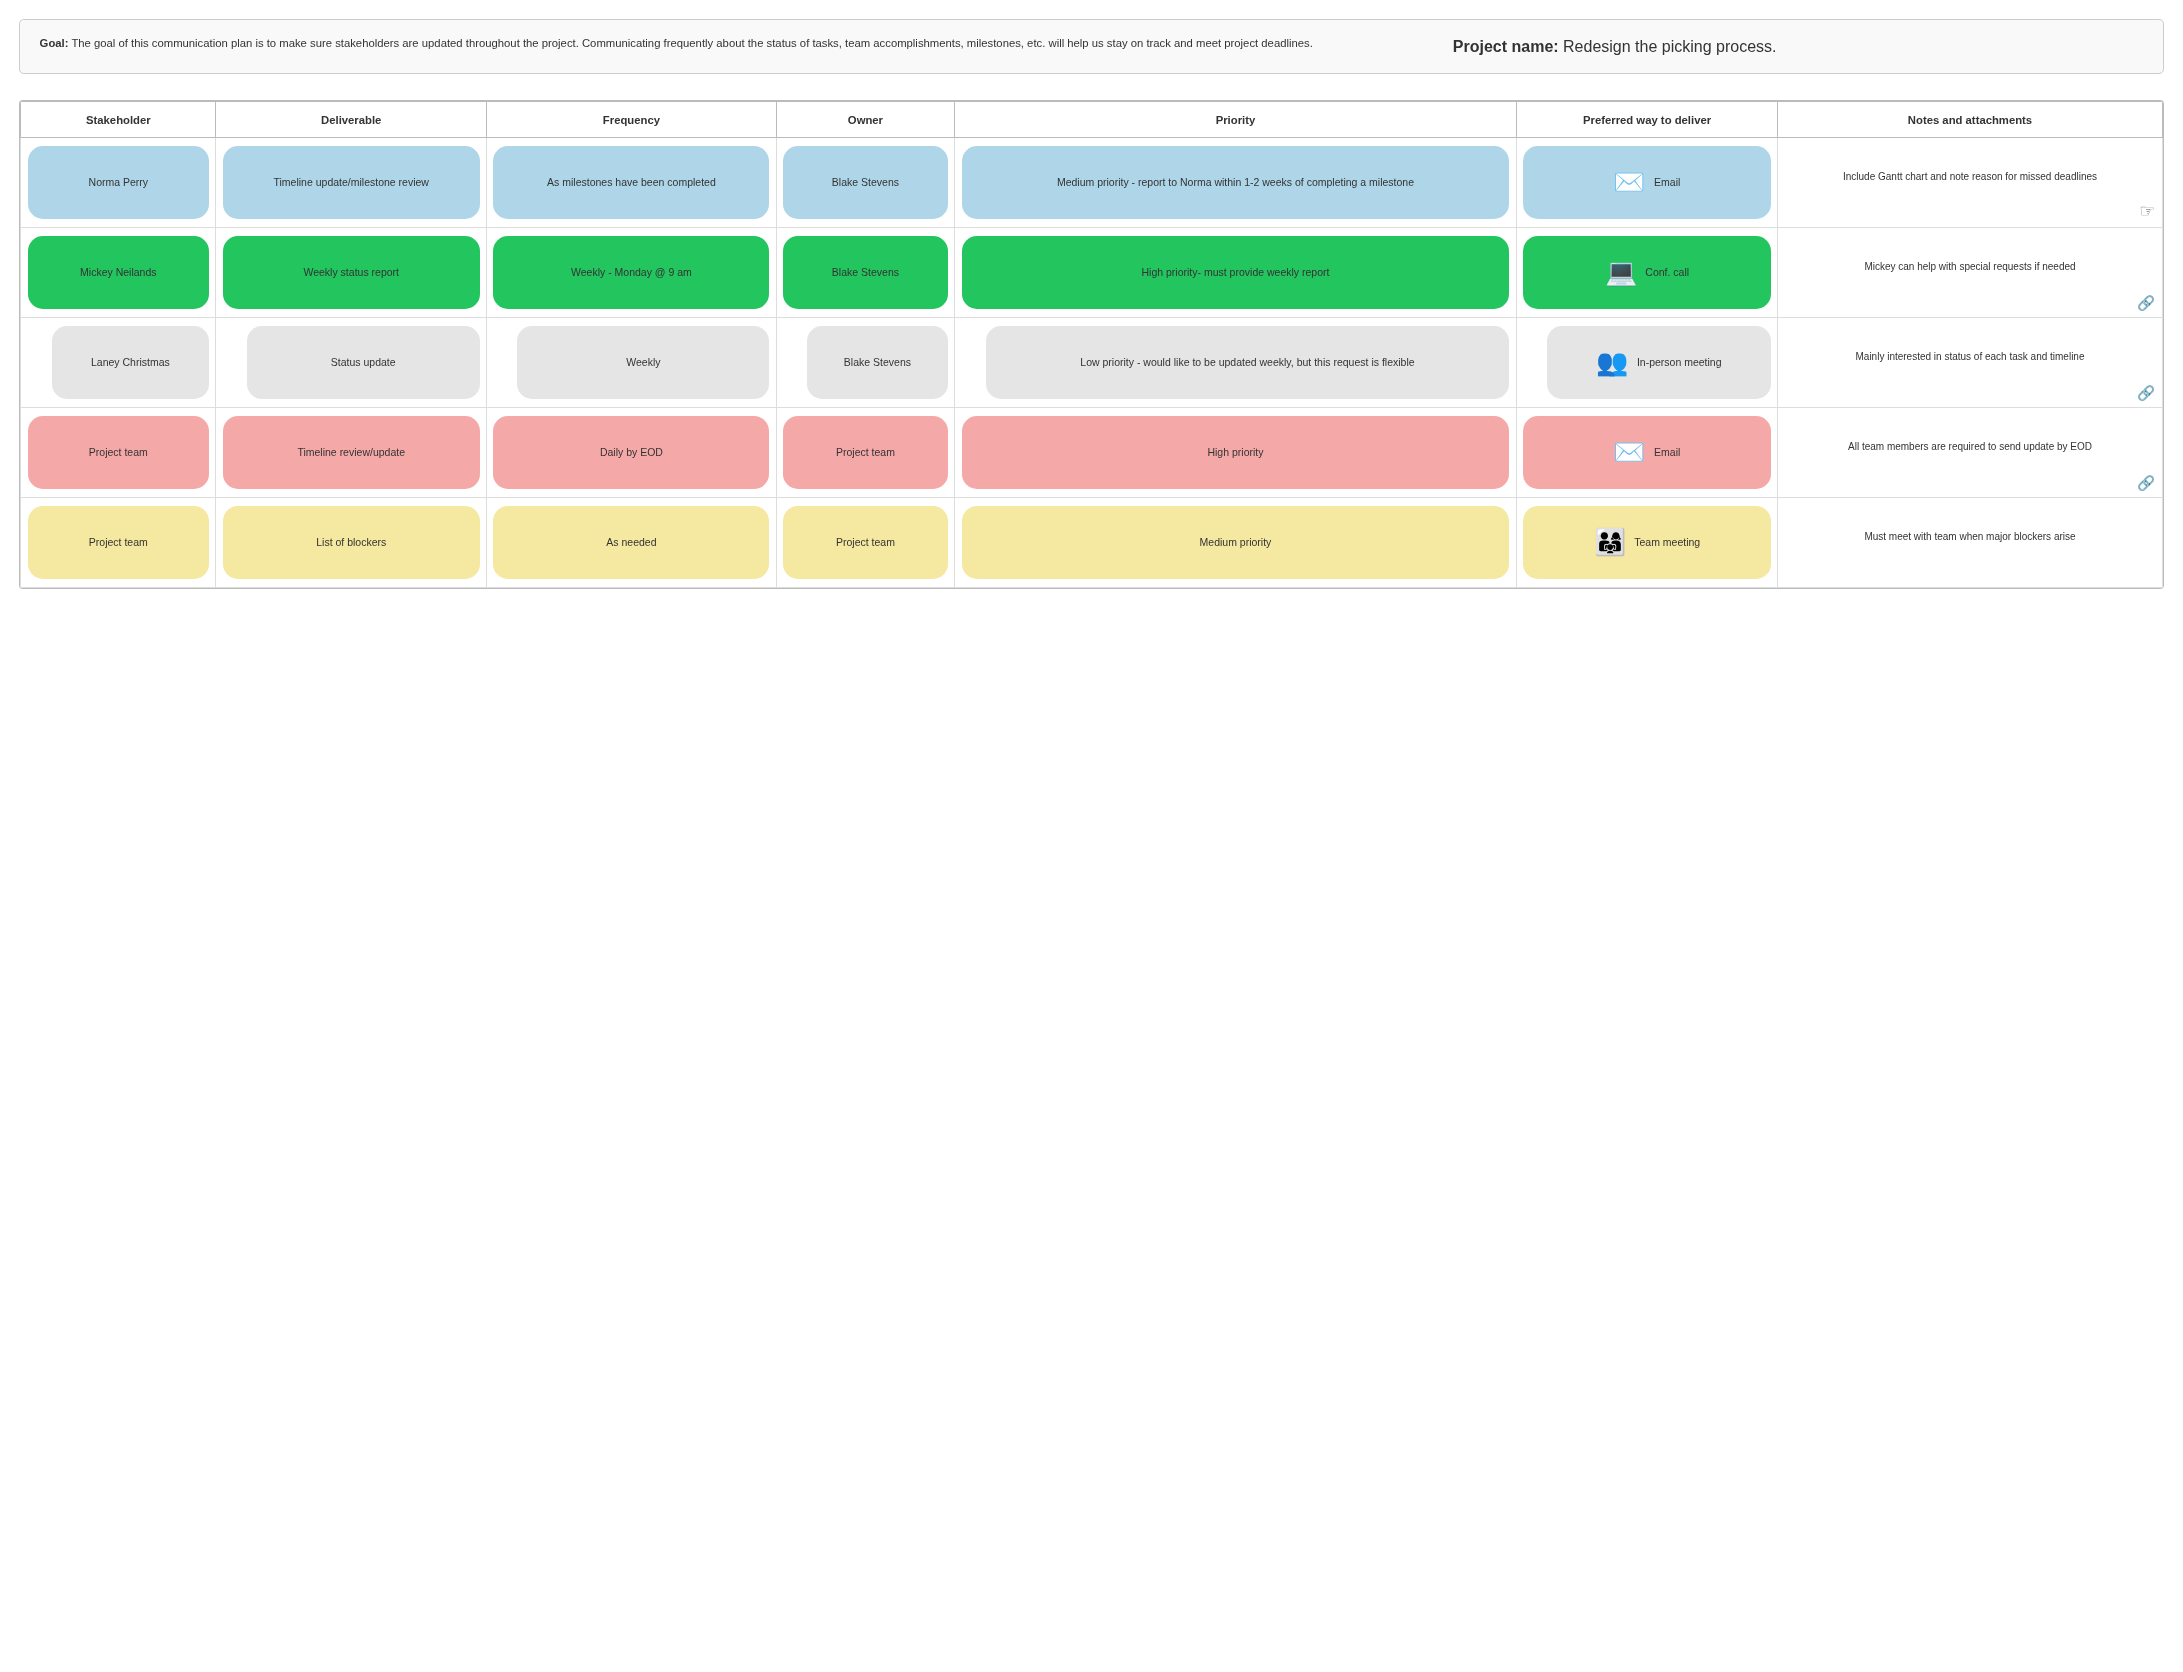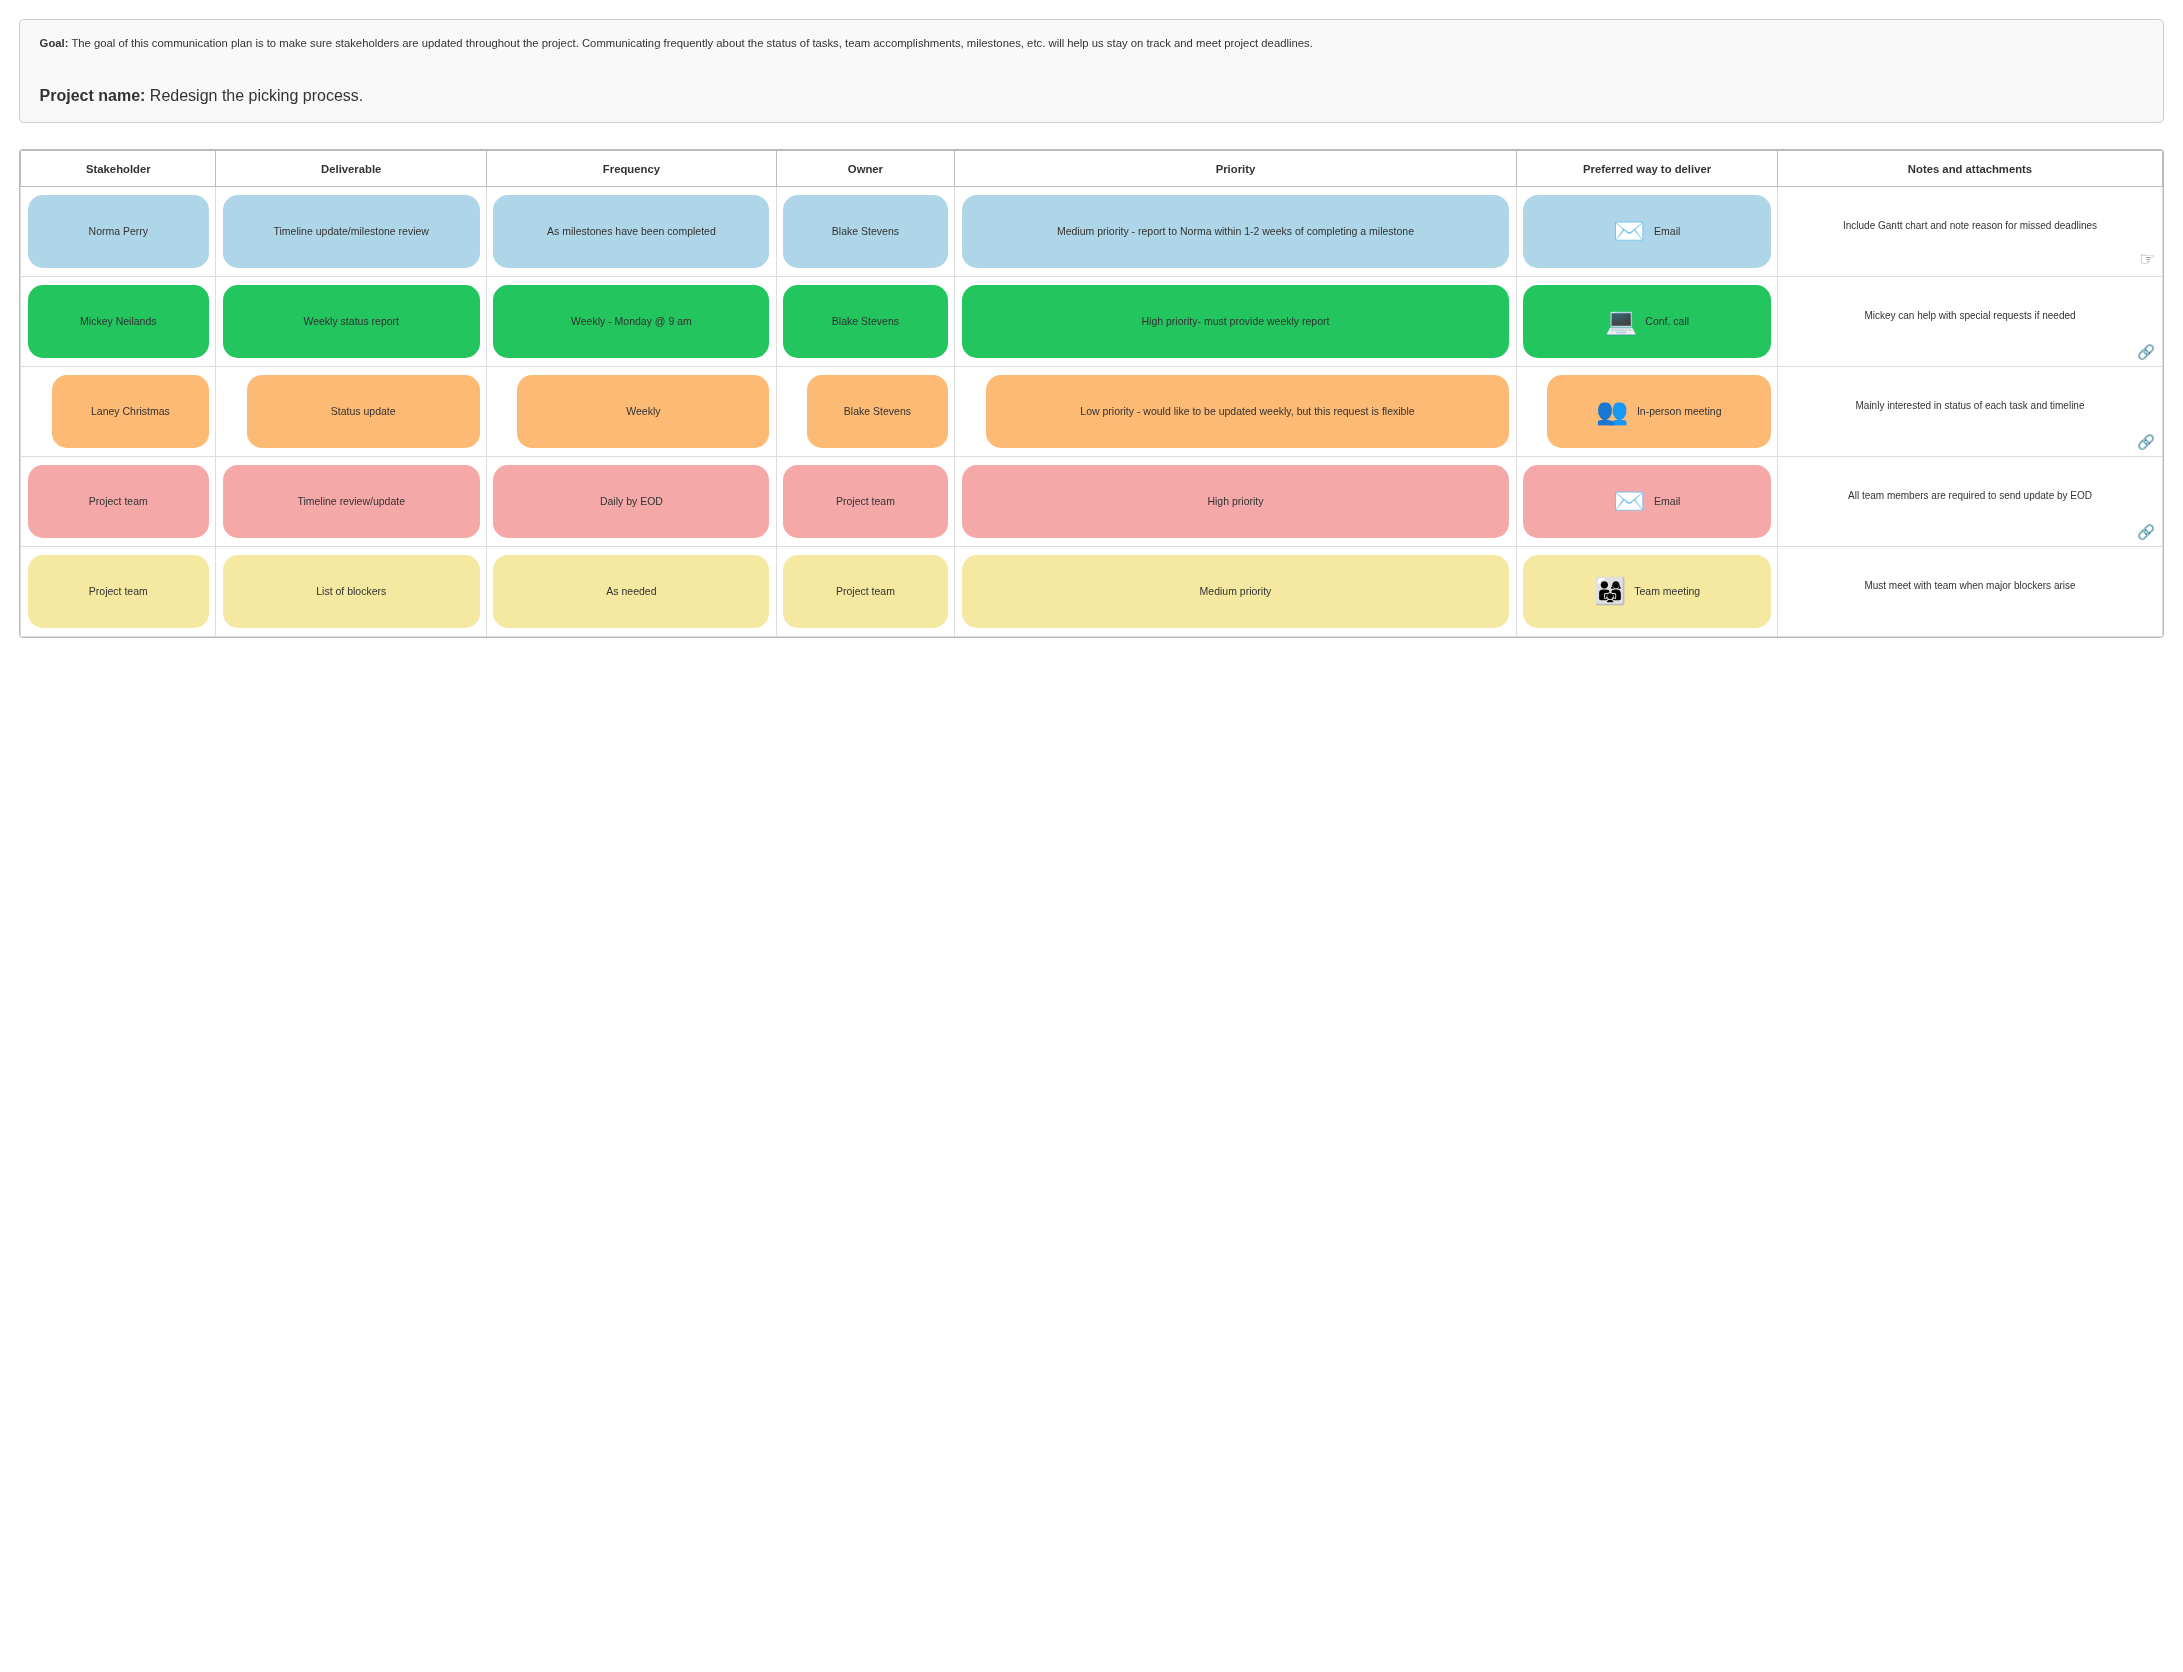--- a/index.html
+++ b/index.html
@@ -11,21 +11,20 @@
     }
 
     .goal-section {
       display: flex;
       gap: 32px;
       border: 0.8px solid #ccc;
       border-radius: 4.8px;
       padding: 14.5px 19.3px;
       margin-bottom: 26px;
       background: #f9f9f9;
-      flex-direction: column;
     }
     .goal-text {
       flex: 2;
       font-size: 11.3px;
       line-height: 1.5;
     }
     .goal-text strong { font-weight: bold; }
     .project-name {
       flex: 1;
       font-size: 16px;
@@ -67,21 +66,21 @@
       font-size: 10.5px;
       line-height: 1.4;
       display: flex;
       align-items: center;
       justify-content: center;
       min-height: 73px;
     }
 
     .blue { background: #aed6e8; }
     .orange { background: #22c55e; }
-    .teal { background: #fdba74; margin-left: 24px; }
+    .teal { background: #e5e5e5; margin-left: 24px; }
     .pink { background: #f5a8a8; }
     .yellow { background: #f5e8a0; }
 
     .deliver-card {
       display: flex;
       flex-direction: row;
       align-items: center;
       justify-content: center;
       gap: 8px;
     }

